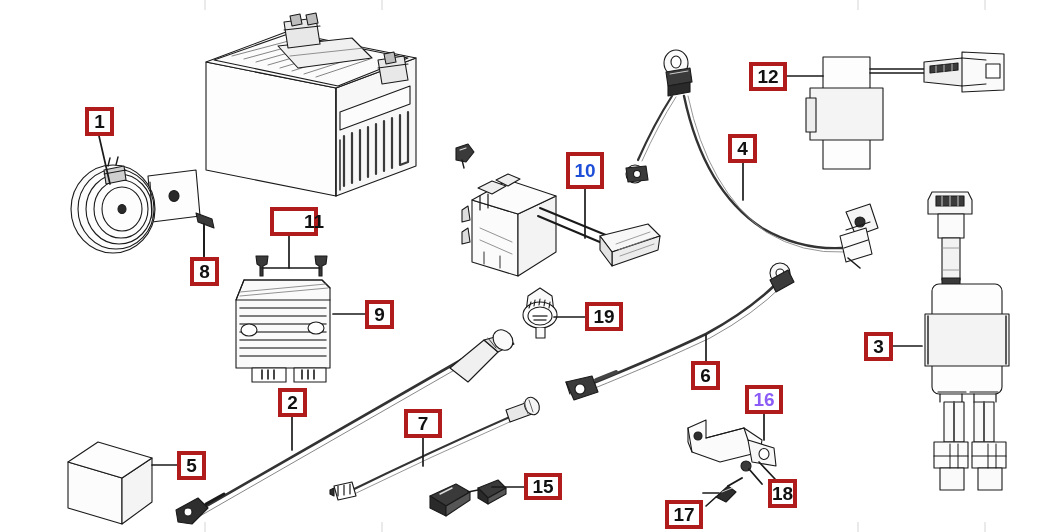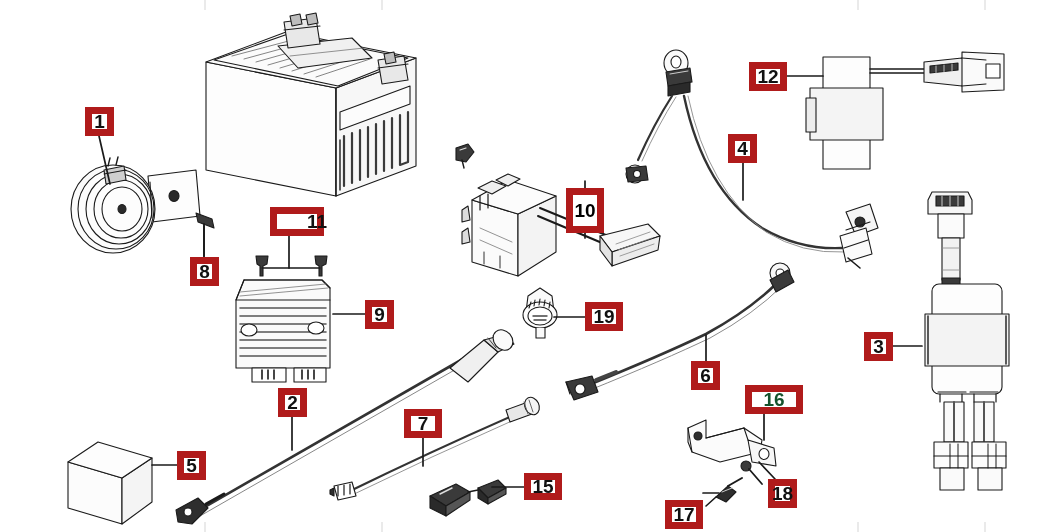--- a/index.html
+++ b/index.html
@@ -19,21 +19,21 @@
     position:absolute;
     inset:0;
     width:1058px;
     height:532px;
   }
   
   .callout{
     position:absolute;
     box-sizing:border-box;
     background:#ffffff;
-    border:7px solid #a21caf;
+    border:4px solid #a21caf;
     color:#111111;
     font-family:"Liberation Sans", sans-serif;
     font-weight:bold;
     font-size:19px;
     line-height:1;
     display:flex;
     align-items:center;
     justify-content:center;
     letter-spacing:0px;
     z-index:40;
@@ -381,23 +381,23 @@
   <div id="callout-layer">
       <div class="callout" style="left: 85px; top: 107px; width: 29px; height: 29px; border-color: rgb(176, 27, 27); color: rgb(17, 17, 17);">1</div>
       <div class="callout" style="left: 190px; top: 257px; width: 29px; height: 29px; border-color: rgb(176, 27, 27); color: rgb(17, 17, 17);">8</div>
       <div class="callout wide" style="left: 270px; top: 207px; width: 38px; height: 29px; border-color: rgb(176, 27, 27); color: rgb(17, 17, 17); padding-left: 40px;">11</div>
       <div class="callout" style="left: 365px; top: 300px; width: 29px; height: 29px; border-color: rgb(176, 27, 27); color: rgb(17, 17, 17);">9</div>
       <div class="callout" style="left: 177px; top: 451px; width: 29px; height: 29px; border-color: rgb(176, 27, 27); color: rgb(17, 17, 17);">5</div>
       <div class="callout" style="left: 278px; top: 388px; width: 29px; height: 29px; border-color: rgb(176, 27, 27); color: rgb(17, 17, 17);">2</div>
       <div class="callout wide" style="left: 404px; top: 409px; width: 38px; height: 29px; border-color: rgb(176, 27, 27); color: rgb(17, 17, 17);">7</div>
       <div class="callout wide" style="left: 524px; top: 473px; width: 38px; height: 27px; border-color: rgb(176, 27, 27); color: rgb(17, 17, 17);">15</div>
       <div class="callout wide" style="left: 585px; top: 302px; width: 38px; height: 29px; border-color: rgb(176, 27, 27); color: rgb(17, 17, 17);">19</div>
-      <div class="callout wide" style="left: 566px; top: 152px; width: 38px; height: 45px; border-color: rgb(176, 27, 27); color: #000000; margin-top: 36px;">10</div>
+      <div class="callout wide" style="left: 566px; top: 152px; width: 38px; height: 37px; border-color: rgb(176, 27, 27); color: #1d4ed8;">10</div>
       <div class="callout" style="left: 691px; top: 361px; width: 29px; height: 29px; border-color: rgb(176, 27, 27); color: rgb(17, 17, 17);">6</div>
       <div class="callout" style="left: 728px; top: 134px; width: 29px; height: 29px; border-color: rgb(176, 27, 27); color: rgb(17, 17, 17);">4</div>
       <div class="callout wide" style="left: 749px; top: 62px; width: 38px; height: 29px; border-color: rgb(176, 27, 27); color: rgb(17, 17, 17);">12</div>
       <div class="callout" style="left: 864px; top: 332px; width: 29px; height: 29px; border-color: rgb(176, 27, 27); color: rgb(17, 17, 17);">3</div>
-      <div class="callout wide" style="left: 745px; top: 385px; width: 58px; height: 29px; border-color: rgb(176, 27, 27); color: #14532d;">16</div>
+      <div class="callout wide" style="left: 745px; top: 385px; width: 38px; height: 29px; border-color: rgb(176, 27, 27); color: #8b5cf6;">16</div>
       <div class="callout wide" style="left: 665px; top: 500px; width: 38px; height: 29px; border-color: rgb(176, 27, 27); color: rgb(17, 17, 17);">17</div>
       <div class="callout wide" style="left: 768px; top: 479px; width: 29px; height: 29px; border-color: rgb(176, 27, 27); color: rgb(17, 17, 17);">18</div>
     </div>
 
 </div>
 
 </body></html>

